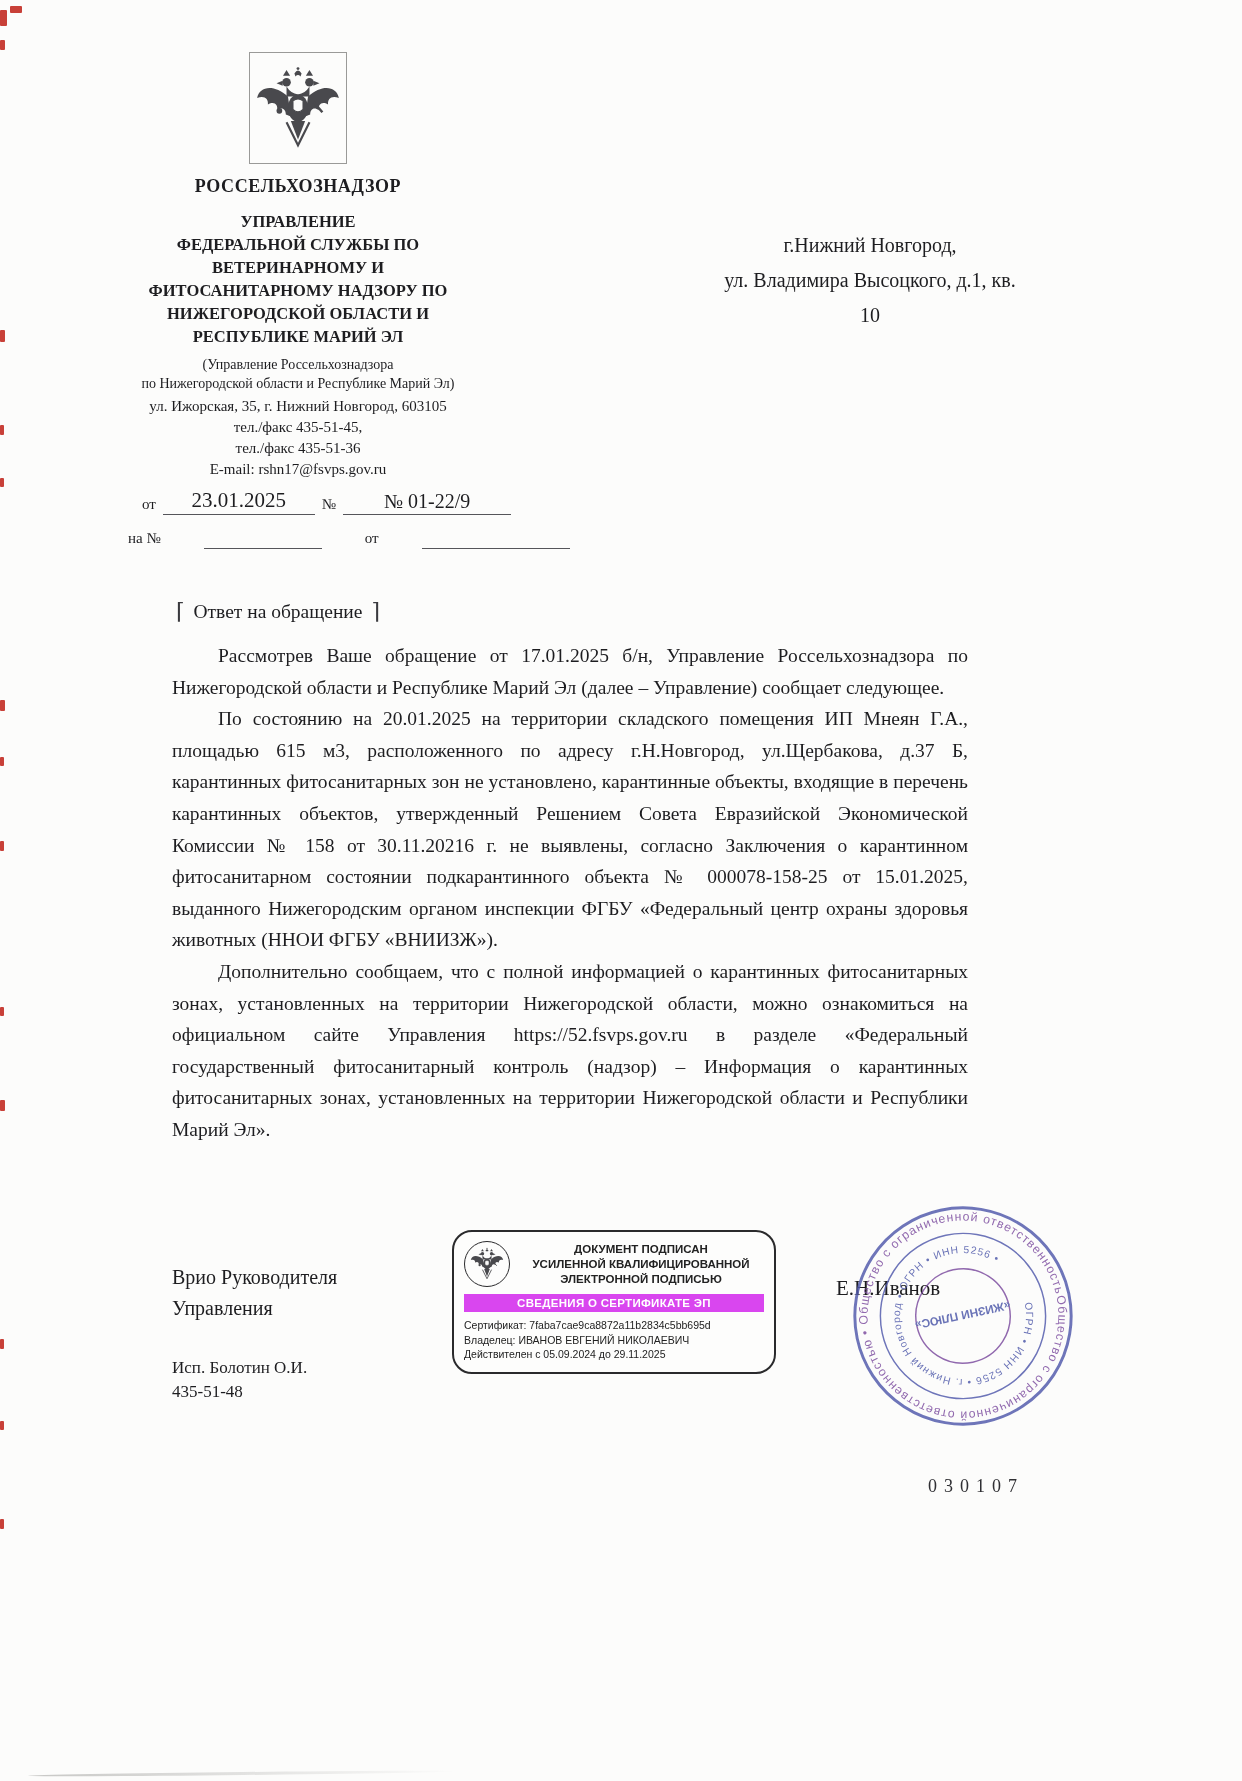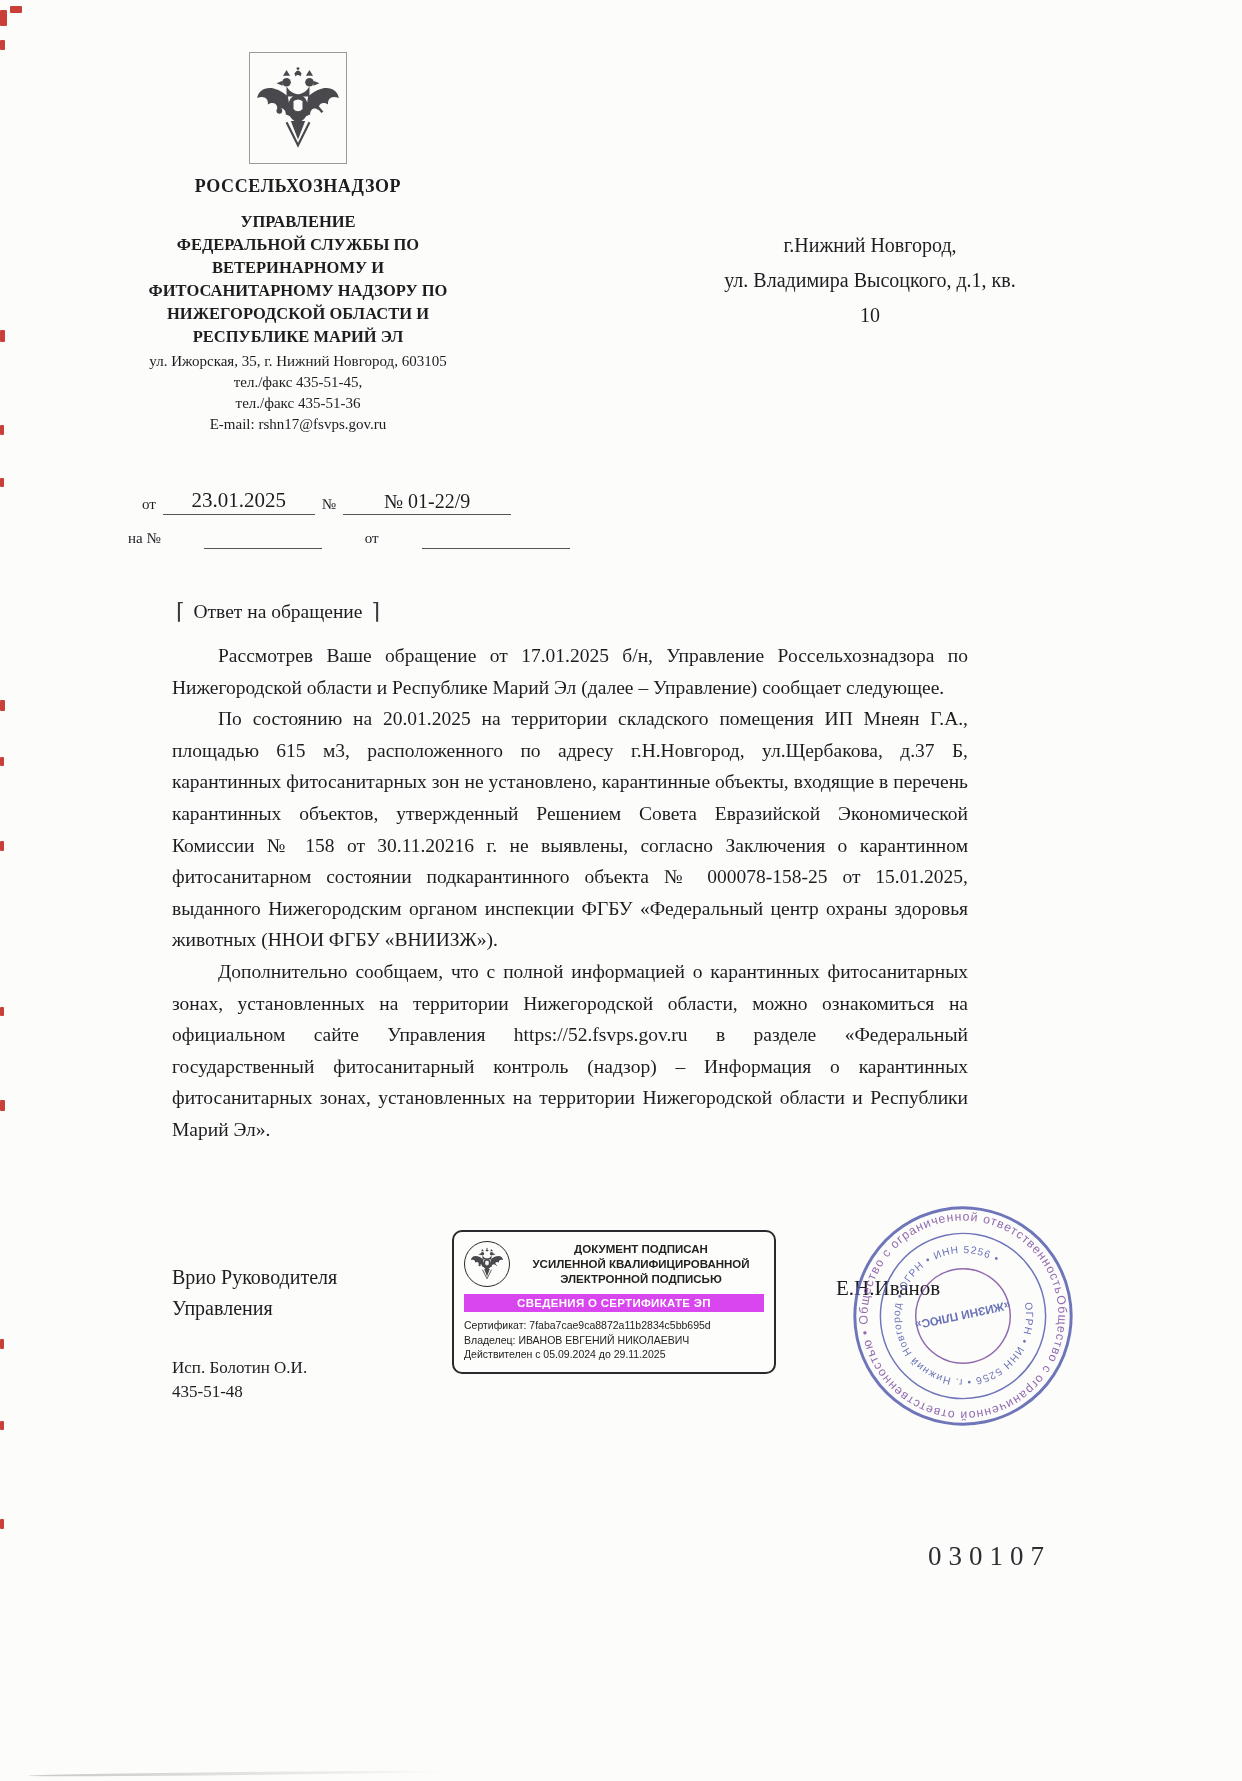--- a/index.html
+++ b/index.html
@@ -38,24 +38,24 @@
   .corner{font-size:22px;color:#3a3a3e;position:relative;top:1px;padding:0 4px;}
 
   
   .body-text{position:absolute;left:172px;top:640px;width:796px;font-size:19.5px;line-height:31.6px;text-align:justify;}
   .body-text p{margin:0;text-indent:46px;}
 
   
   .position-block{position:absolute;left:172px;top:1262px;font-size:20px;line-height:31px;}
   .signer{position:absolute;left:836px;top:1276px;font-size:21px;text-align:right;}
   .executor{position:absolute;left:172px;top:1356px;font-size:17px;line-height:24px;}
-  .pagestamp{position:absolute;left:928px;top:1541px;font-size:27px;letter-spacing:7px;color:#2f2f33;}
-
-  
-  .cert-box{position:absolute;left:452px;top:1230px;width:324px;border:2px solid #2a2a2c;border-radius:10px;
+  .pagestamp{position:absolute;left:928px;top:1476px;font-size:18px;letter-spacing:7px;color:#2f2f33;}
+
+  
+  .cert-box{position:absolute;left:452px;top:1230px;width:324px;border:2px solid #2a2a2c;border-radius:20px;
         padding:9px 10px 10px;background:#fdfdfc;box-sizing:border-box;}
   .cert-top{display:flex;align-items:center;gap:8px;}
   .cert-emblem{width:44px;height:44px;border:1.5px solid #2a2a2c;border-radius:50%;flex:none;
         display:flex;align-items:center;justify-content:center;}
   .cert-title{flex:1;text-align:center;font-family:"Liberation Sans","DejaVu Sans",sans-serif;
         font-size:11.5px;font-weight:600;line-height:15px;color:#222;}
   .cert-bar{margin:7px 0 6px;background:#d946ef;color:#fff;font-family:"Liberation Sans","DejaVu Sans",sans-serif;
         font-size:11.5px;font-weight:700;text-align:center;padding:3px 0;letter-spacing:.3px;}
   .cert-detail{font-family:"Liberation Sans","DejaVu Sans",sans-serif;font-size:10.5px;line-height:14.5px;color:#222;}
 
@@ -117,20 +117,24 @@
   <div class="letterhead">
     <div class="agency">РОССЕЛЬХОЗНАДЗОР</div>
     <div>
       <div class="org-line">УПРАВЛЕНИЕ</div>
       <div class="org-line">ФЕДЕРАЛЬНОЙ СЛУЖБЫ ПО</div>
       <div class="org-line">ВЕТЕРИНАРНОМУ И</div>
       <div class="org-line">ФИТОСАНИТАРНОМУ НАДЗОРУ ПО</div>
       <div class="org-line">НИЖЕГОРОДСКОЙ ОБЛАСТИ И</div>
       <div class="org-line">РЕСПУБЛИКЕ МАРИЙ ЭЛ</div>
     </div>
+    <div class="org-alt">
+      <div>(Управление Россельхознадзора</div>
+      <div>по Нижегородской области и Республике Марий Эл)</div>
+    </div>
     <div class="addr-line addr-first">ул. Ижорская, 35, г. Нижний Новгород, 603105</div>
     <div class="addr-line">тел./факс 435-51-45,</div>
     <div class="addr-line">тел./факс 435-51-36</div>
     <div class="addr-line">E-mail: rshn17@fsvps.gov.ru</div>
   </div>
 
   <div class="refline refline1">
     <span class="ref-label">от</span>
     <span class="fill fill-date">23.01.2025</span>
     <span class="ref-label">№</span>

